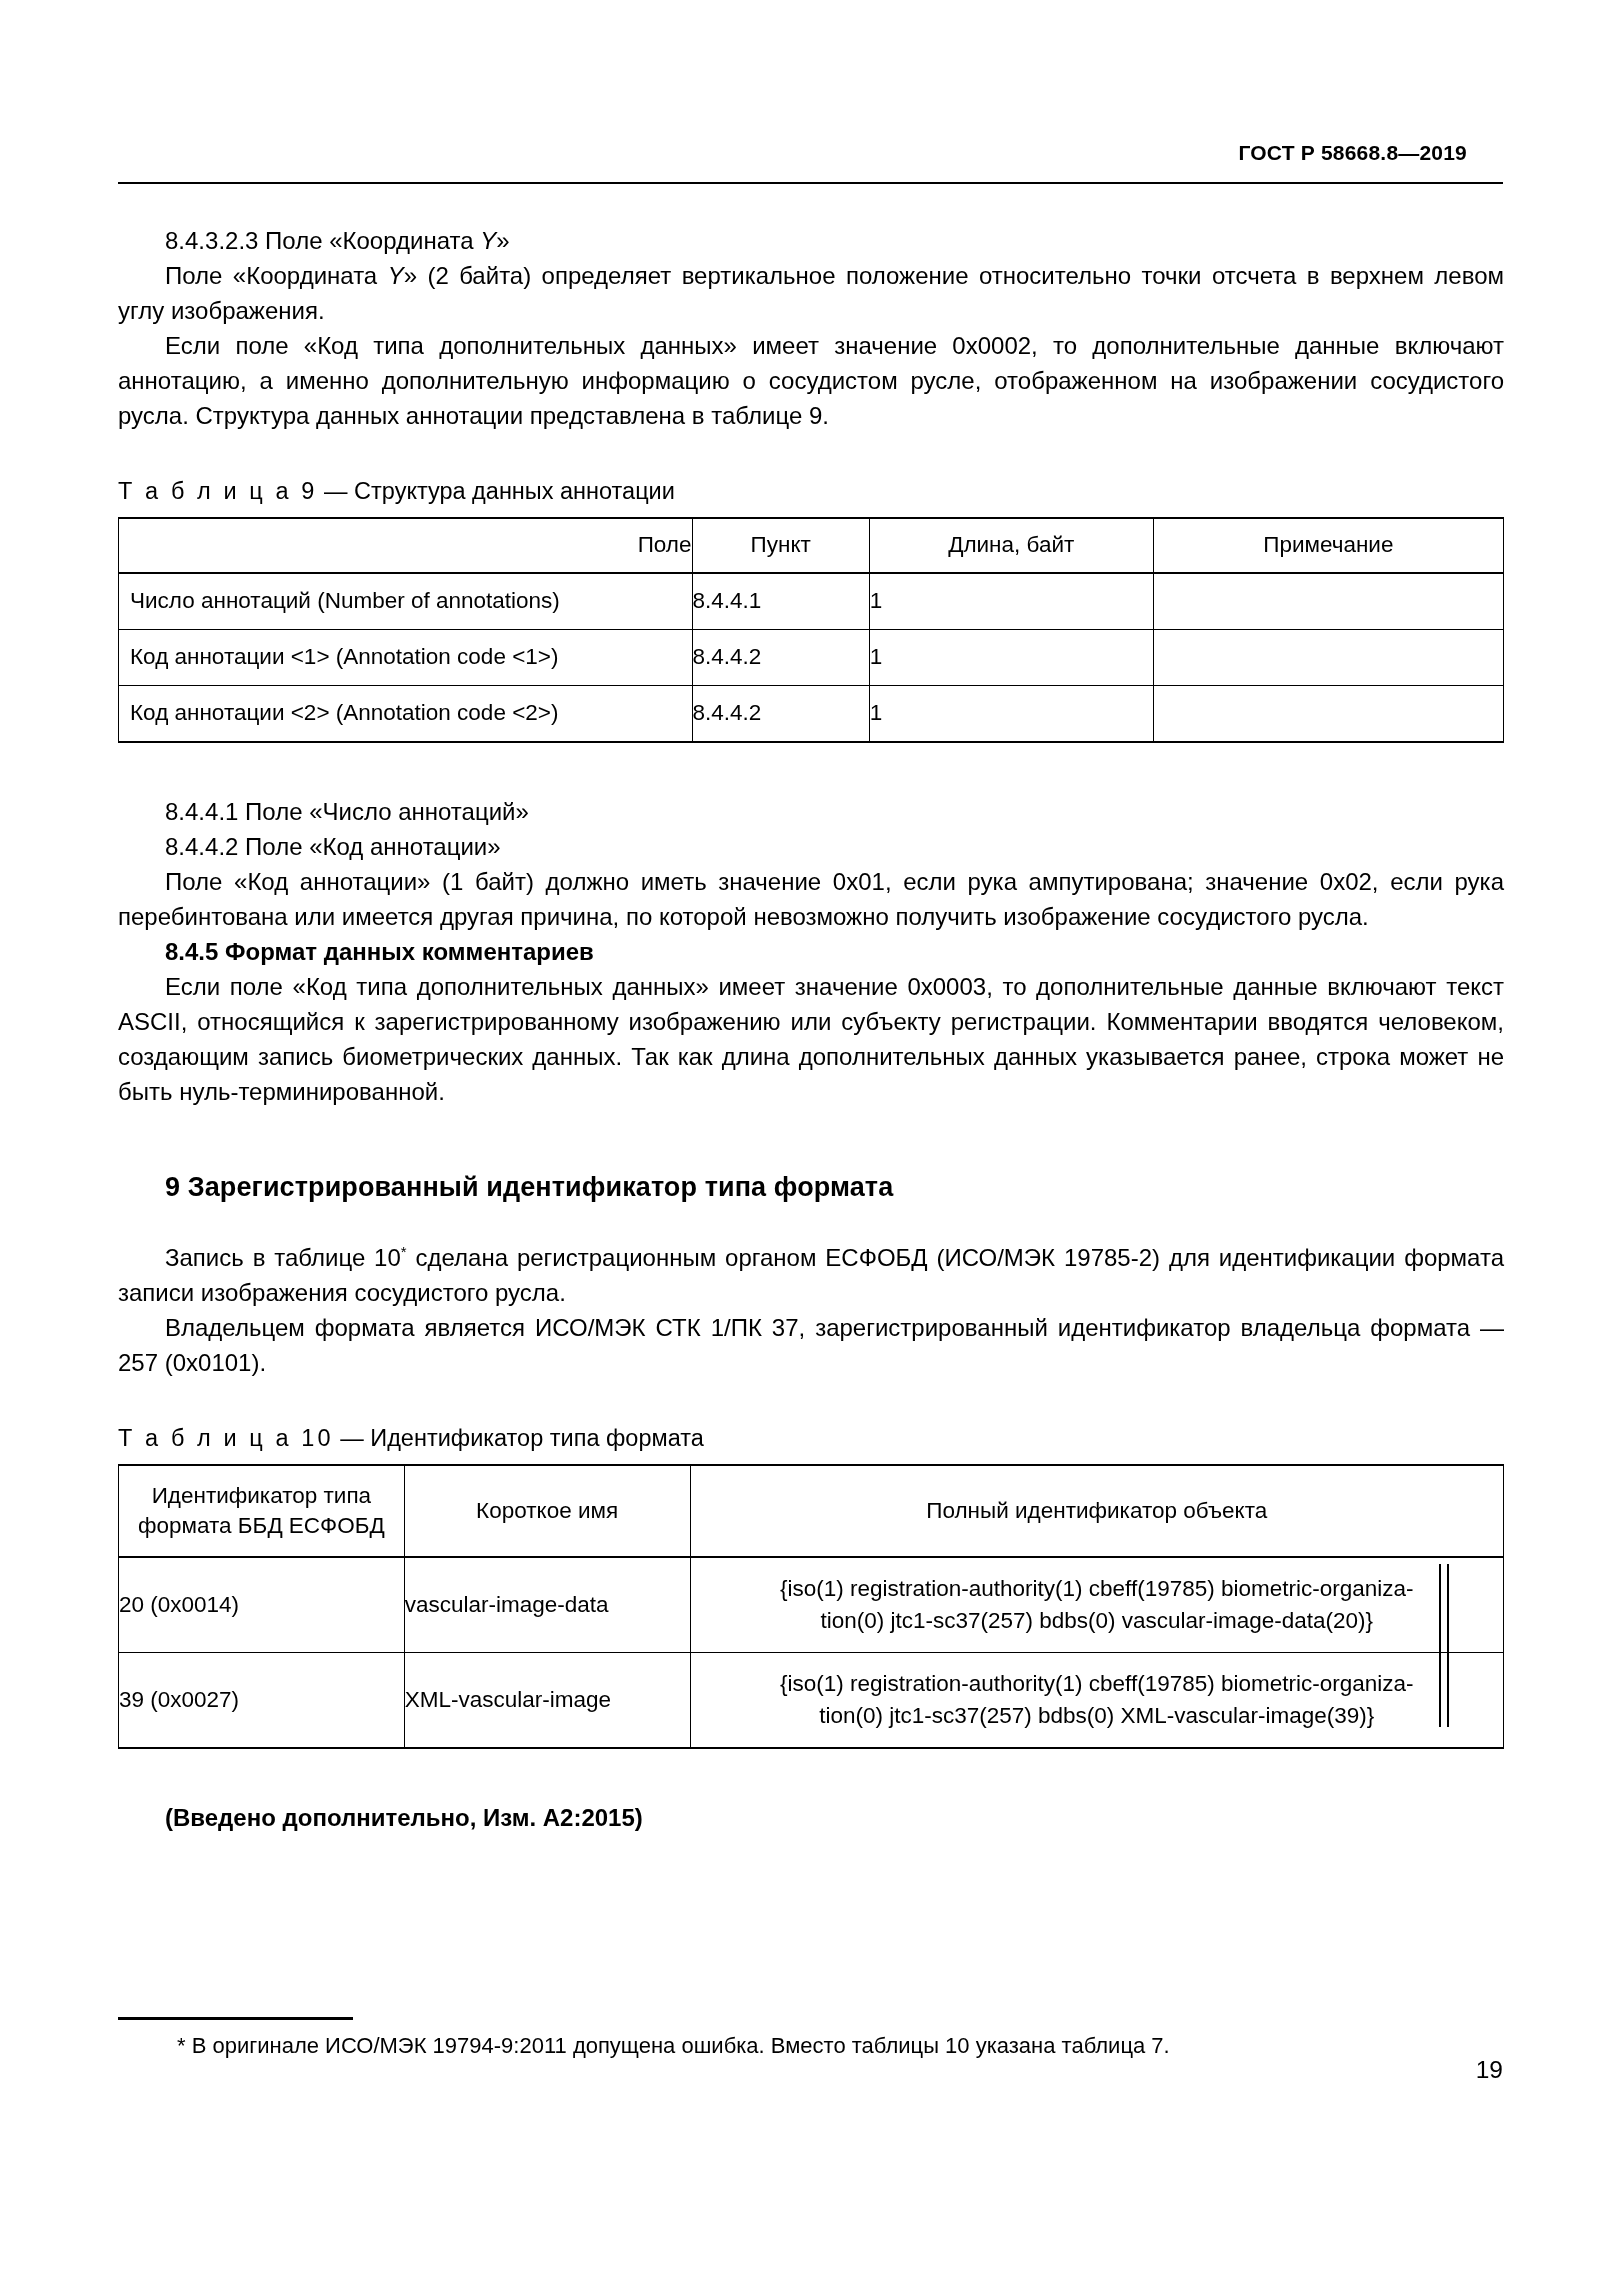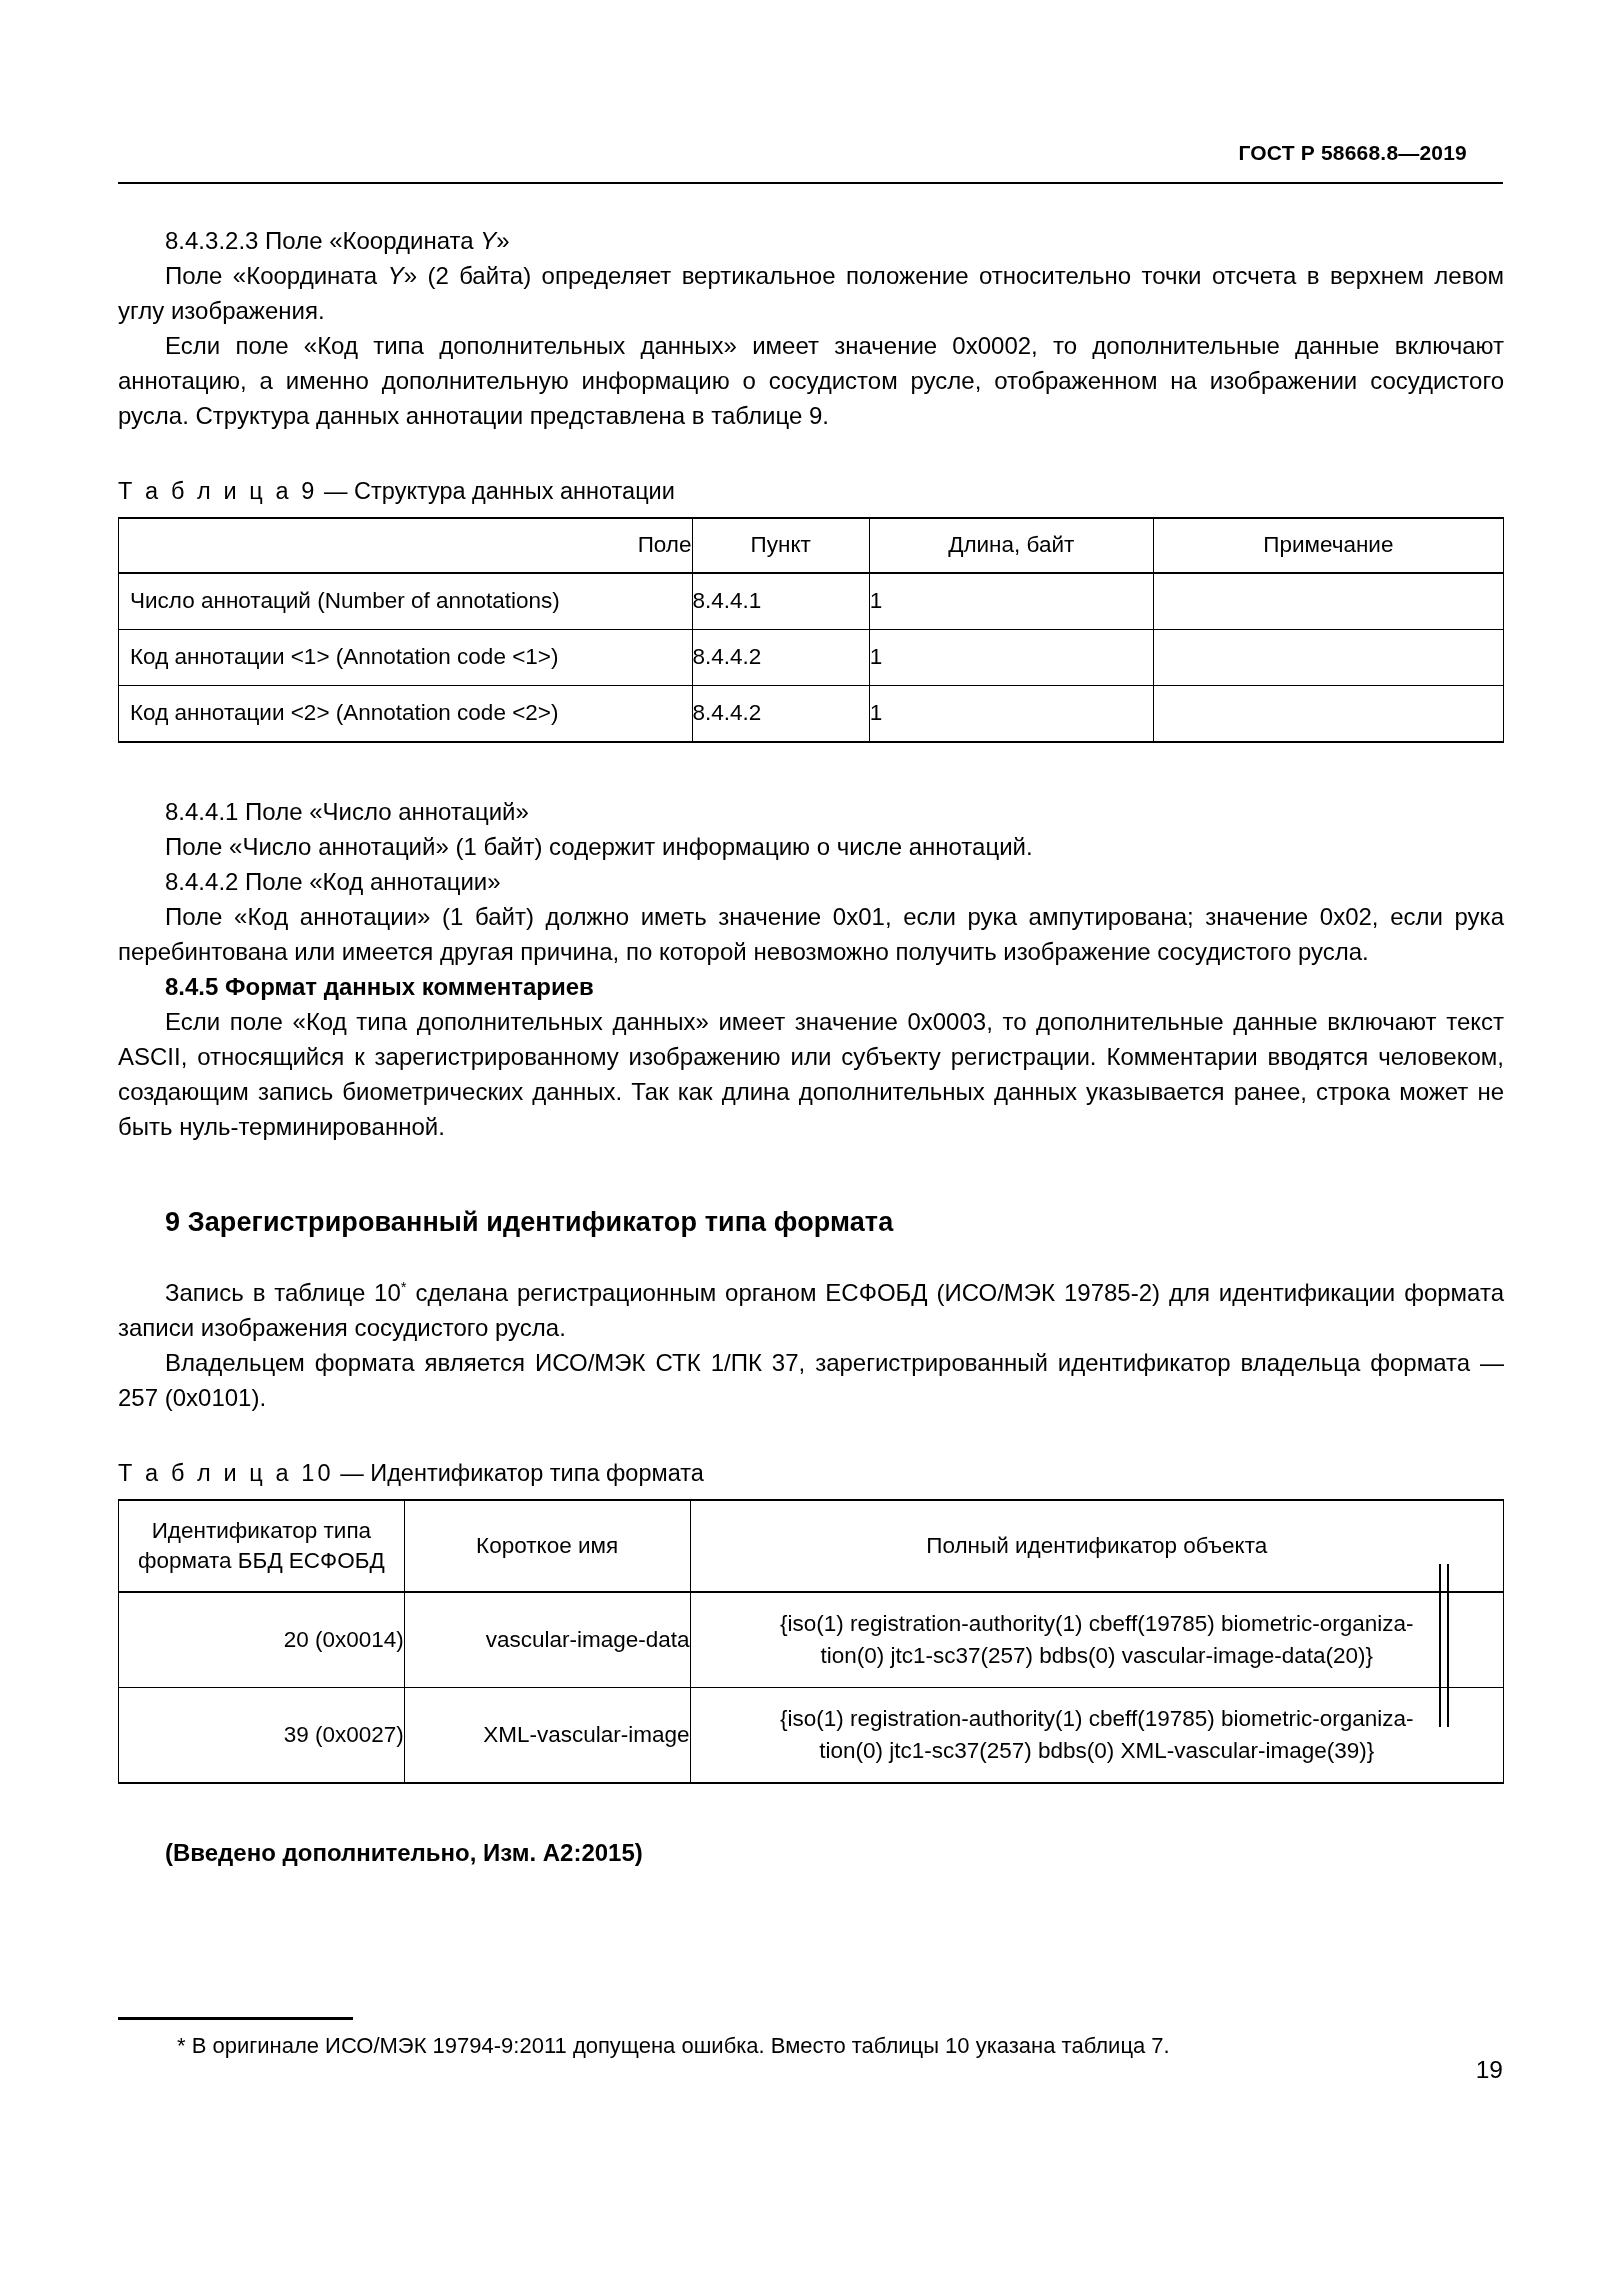--- a/index.html
+++ b/index.html
@@ -116,21 +116,21 @@
   
   .t9 td { height: 55px; }
   .t9 thead td { height: 53px; }
   .t9 .c-field { text-align: left; padding-left: 11px; }
   .t9 thead .c-field { text-align: right; padding-left: 0; }
   .t9 .c-center { text-align: left; }
 
   
   .t10 thead td { height: 90px; line-height: 30px; }
   .t10 td { height: 94px; }
-  .t10 .c-center { text-align: right; margin-top: 12px; }
+  .t10 .c-center { text-align: left; margin-top: 12px; }
   .t10 .c-oid {
     text-align: center;
     padding: 0 13.7px;
     line-height: 32px;
   }
   .t10 .oid-line { display: block; white-space: nowrap; }
 
   
   .change-bars {
     position: absolute;
@@ -232,21 +232,20 @@
           <td class="c-center">8.4.4.2</td>
           <td class="c-center">1</td>
           <td class="c-center"></td>
         </tr>
       </tbody>
     </table>
 
     <div class="spacer-52"></div>
 
     <p class="para indent">8.4.4.1 Поле «Число аннотаций»</p>
-    <p class="para indent">Поле «Число аннотаций» (1 байт) содержит информацию о числе аннотаций.</p>
     <p class="para indent">8.4.4.2 Поле «Код аннотации»</p>
     <p class="para indent">Поле «Код аннотации» (1 байт) должно иметь значение 0x01, если рука ампутирована; значение 0x02, если рука перебинтована или имеется другая причина, по которой невозможно получить изобра­жение сосудистого русла.</p>
 
     <h3 class="subhead">8.4.5 Формат данных комментариев</h3>
     <p class="para indent">Если поле «Код типа дополнительных данных» имеет значение 0x0003, то дополнительные дан­ные включают текст ASCII, относящийся к зарегистрированному изображению или субъекту регистра­ции. Комментарии вводятся человеком, создающим запись биометрических данных. Так как длина до­полнительных данных указывается ранее, строка может не быть нуль-терминированной.</p>
 
     <div class="spacer-62"></div>
 
     <h2 class="section">9 Зарегистрированный идентификатор типа формата</h2>
 

